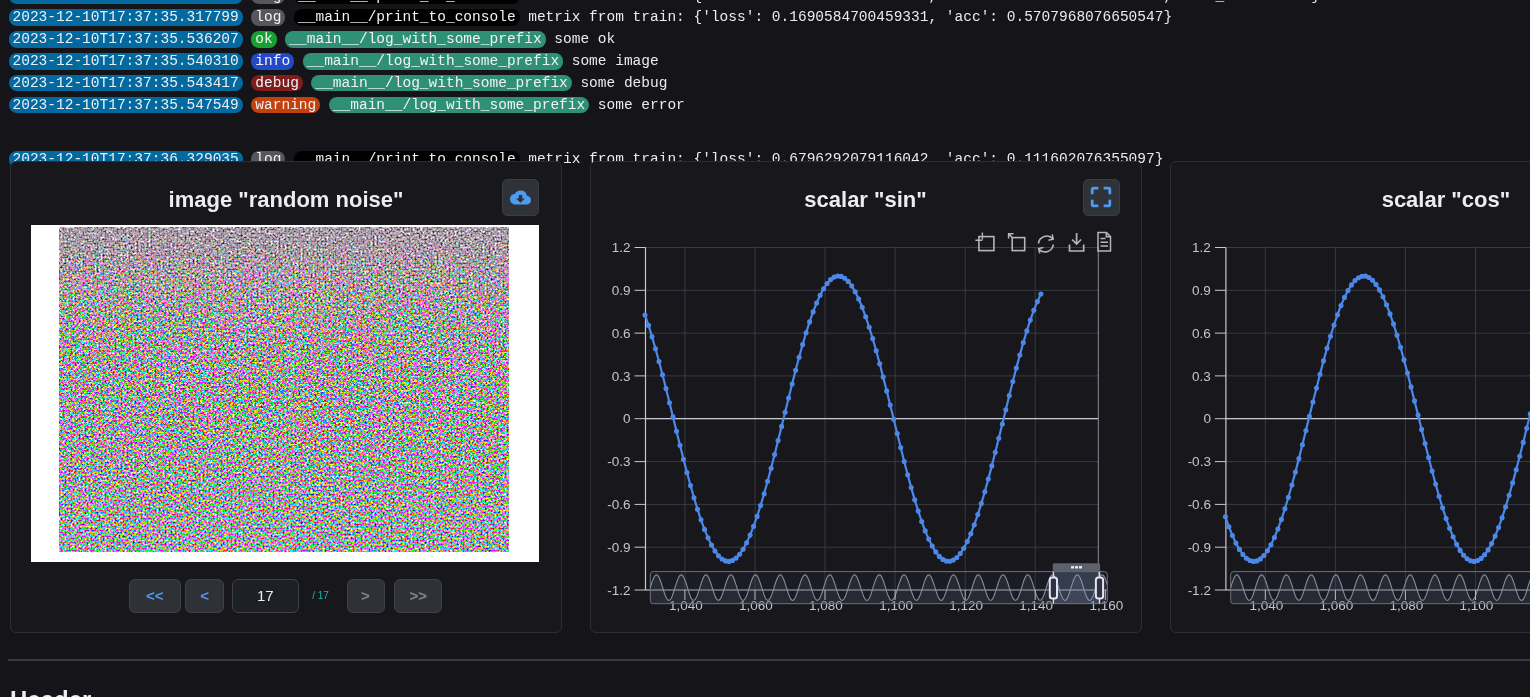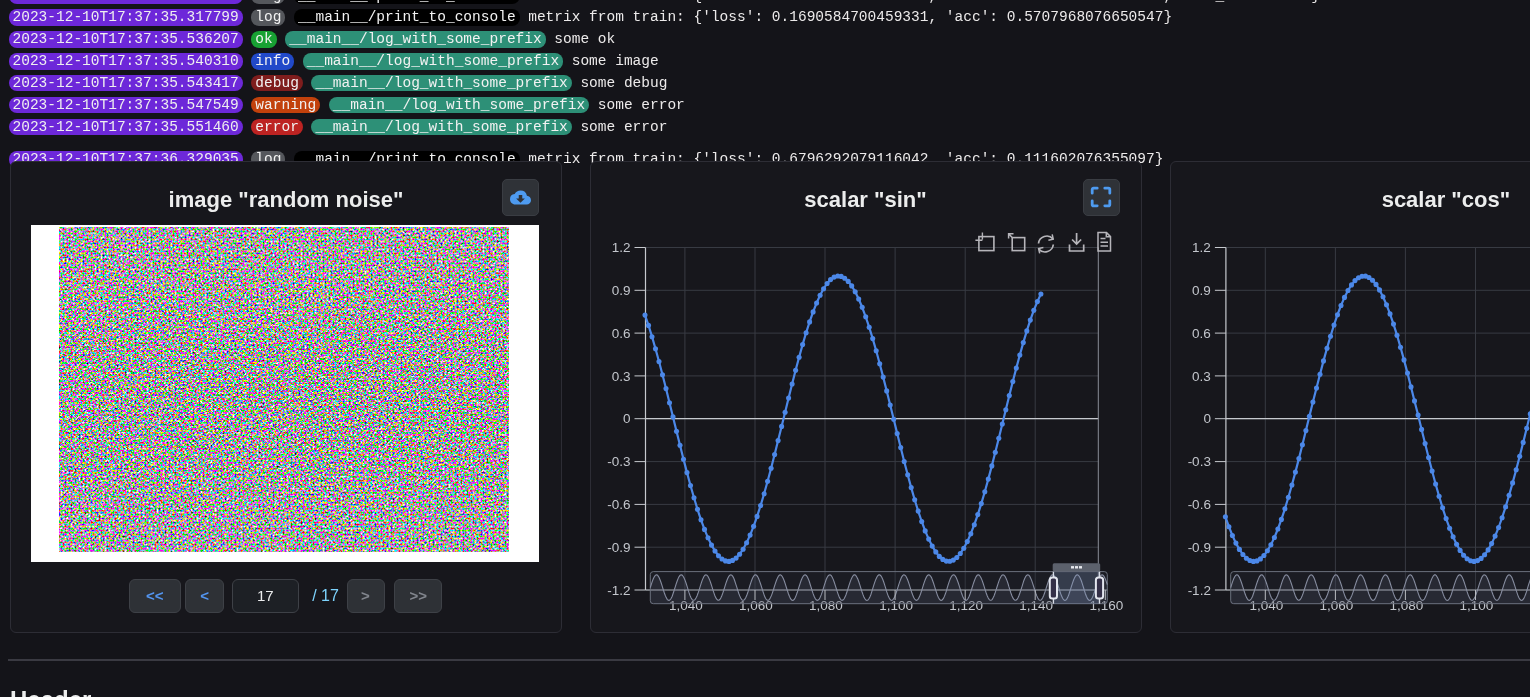--- a/index.html
+++ b/index.html
@@ -1,19 +1,19 @@
 <!DOCTYPE html>
 <html><head><meta charset="utf-8"><style>
 html,body{margin:0;padding:0;background:#141419;}
 #root{position:relative;width:1530px;height:697px;overflow:hidden;background:#141419;
   font-family:"Liberation Sans",sans-serif;}
 .lrow{position:absolute;left:8.5px;height:16.6px;white-space:nowrap;}
 .b{display:inline-block;vertical-align:top;height:16.6px;line-height:16.8px;border-radius:8px;
   padding:0 4px;font-family:"Liberation Mono",monospace;font-size:14.5px;color:#f2f2f2;margin-right:8.6px;}
-.ts{background:#6d28d9;color:#efefef;}
+.ts{background:#0369a1;color:#efefef;}
 .lv-log{background:#55575c;}
 .lv-ok{background:#18a133;border-radius:8px;}
 .lv-info{background:#2149c9;}
 .lv-debug{background:#7f1d1d;}
 .lv-warning{background:#c2410c;}
 .lv-error{background:#bd2322;}
 .lg-teal{background:#2d9077;}
 .lg-olive{background:#000000;}
 .msg{display:inline-block;vertical-align:top;height:16.6px;line-height:17px;
   font-family:"Liberation Mono",monospace;font-size:14.5px;color:#eceaea;}
@@ -29,21 +29,20 @@
 .grey{color:#82868e;}
 </style></head>
 <body>
 <div id="root">
 <div class="lrow" style="top:-12.4px"><span class="b ts">2023-12-10T17:37:35.117799</span><span class="b lv-log">log</span><span class="b lg-olive">__main__/print_to_console</span><span class="msg">metrix from train: {'loss': 0.4690584700459331, 'acc': 0.5707968076650541, 'val_acc': 0.15}</span></div>
     <div class="lrow" style="top:9.4px"><span class="b ts">2023-12-10T17:37:35.317799</span><span class="b lv-log">log</span><span class="b lg-olive">__main__/print_to_console</span><span class="msg">metrix from train: {'loss': 0.1690584700459331, 'acc': 0.5707968076650547}</span></div>
     <div class="lrow" style="top:31.3px"><span class="b ts">2023-12-10T17:37:35.536207</span><span class="b lv-ok">ok</span><span class="b lg-teal">__main__/log_with_some_prefix</span><span class="msg">some ok</span></div>
     <div class="lrow" style="top:53.1px"><span class="b ts">2023-12-10T17:37:35.540310</span><span class="b lv-info">info</span><span class="b lg-teal">__main__/log_with_some_prefix</span><span class="msg">some image</span></div>
     <div class="lrow" style="top:74.9px"><span class="b ts">2023-12-10T17:37:35.543417</span><span class="b lv-debug">debug</span><span class="b lg-teal">__main__/log_with_some_prefix</span><span class="msg">some debug</span></div>
     <div class="lrow" style="top:96.7px"><span class="b ts">2023-12-10T17:37:35.547549</span><span class="b lv-warning">warning</span><span class="b lg-teal">__main__/log_with_some_prefix</span><span class="msg">some error</span></div>
-    <div class="lrow" style="top:118.6px"><span class="b ts">2023-12-10T17:37:35.551460</span><span class="b lv-error">error</span><span class="b lg-teal">__main__/log_with_some_prefix</span><span class="msg">some error</span></div>
     <div class="lrow" style="top:151px"><span class="b ts">2023-12-10T17:37:36.329035</span><span class="b lv-log">log</span><span class="b lg-olive">__main__/print_to_console</span><span class="msg">metrix from train: {'loss': 0.6796292079116042, 'acc': 0.111602076355097}</span></div>
     <div class="card" style="left:10px">
 <div class="ctitle" style="top:25px">image "random noise"</div>
 <div class="cbtn" style="left:490.6px">
         <svg width="21" height="21" viewBox="0 0 24 24" style="position:absolute;left:7px;top:7px">
           <path fill="#4e9bf0" d="M19.35 10.04A7.49 7.49 0 0 0 12 4C9.11 4 6.6 5.64 5.35 8.04A5.994 5.994 0 0 0 0 14c0 3.31 2.69 6 6 6h13c2.76 0 5-2.24 5-5 0-2.64-2.05-4.78-4.65-4.96zM17 13l-5 5-5-5h3V9h4v4h3z"></path>
         </svg>
       </div>
 <div style="position:absolute;left:19.6px;top:62.5px;width:508.2px;height:336.9px;background:#ffffff"></div>
 <svg style="position:absolute;left:47.8px;top:64.2px" width="450" height="325" viewBox="0 0 450 325">
@@ -51,21 +50,21 @@
 <feTurbulence type="fractalNoise" baseFrequency="0.5" numOctaves="2" seed="11" stitchTiles="stitch" result="t"></feTurbulence>
 <feColorMatrix in="t" type="matrix" values="2.6 0 0 0 -0.63  0 2.55 0 0 -0.625  0 0 2.6 0 -0.63  0 0 0 0 1"></feColorMatrix>
 <feColorMatrix type="saturate" values="2.2"></feColorMatrix>
 <feGaussianBlur stdDeviation="0.3"></feGaussianBlur>
 </filter>
 <rect width="450" height="325" fill="#888" filter="url(#nz)"></rect>
 </svg>
 <div class="pbtn blue" style="left:117.7px;width:52px">&lt;&lt;</div>
 <div class="pbtn blue" style="left:174.2px;width:39px">&lt;</div>
 <input style="position: absolute; left: 220.8px; top: 416.5px; width: 67px; height: 34px; background: rgb(29, 32, 37); border: 1px solid rgb(62, 65, 71); border-radius: 6px; color: rgb(236, 237, 238); font-size: 15px; text-align: center; box-sizing: border-box; font-family: &quot;Liberation Sans&quot;, sans-serif; padding: 0px;" value="17">
-<div style="position:absolute;left:301.2px;top:416.5px;height:34px;line-height:33px;color:#7dd3fc;font-size:16px;">/ 17</div>
+<div style="position:absolute;left:301.2px;top:416.5px;height:34px;line-height:33px;color:#14b8a6;font-size:10px;">/ 17</div>
 <div class="pbtn grey" style="left:335.5px;width:38px">&gt;</div>
 <div class="pbtn grey" style="left:383.2px;width:48px">&gt;&gt;</div>
 </div>
 <div class="card" style="left:1169.9px">
 <div class="ctitle" style="top:25px">scalar "cos"</div>
 </div>
 <div class="card" style="left:589.5px">
 <div class="ctitle" style="top:25px">scalar "sin"</div>
 <div class="cbtn" style="left:492.5px">
         <svg width="22" height="22" viewBox="0 0 22 22" style="position:absolute;left:6px;top:6px">

